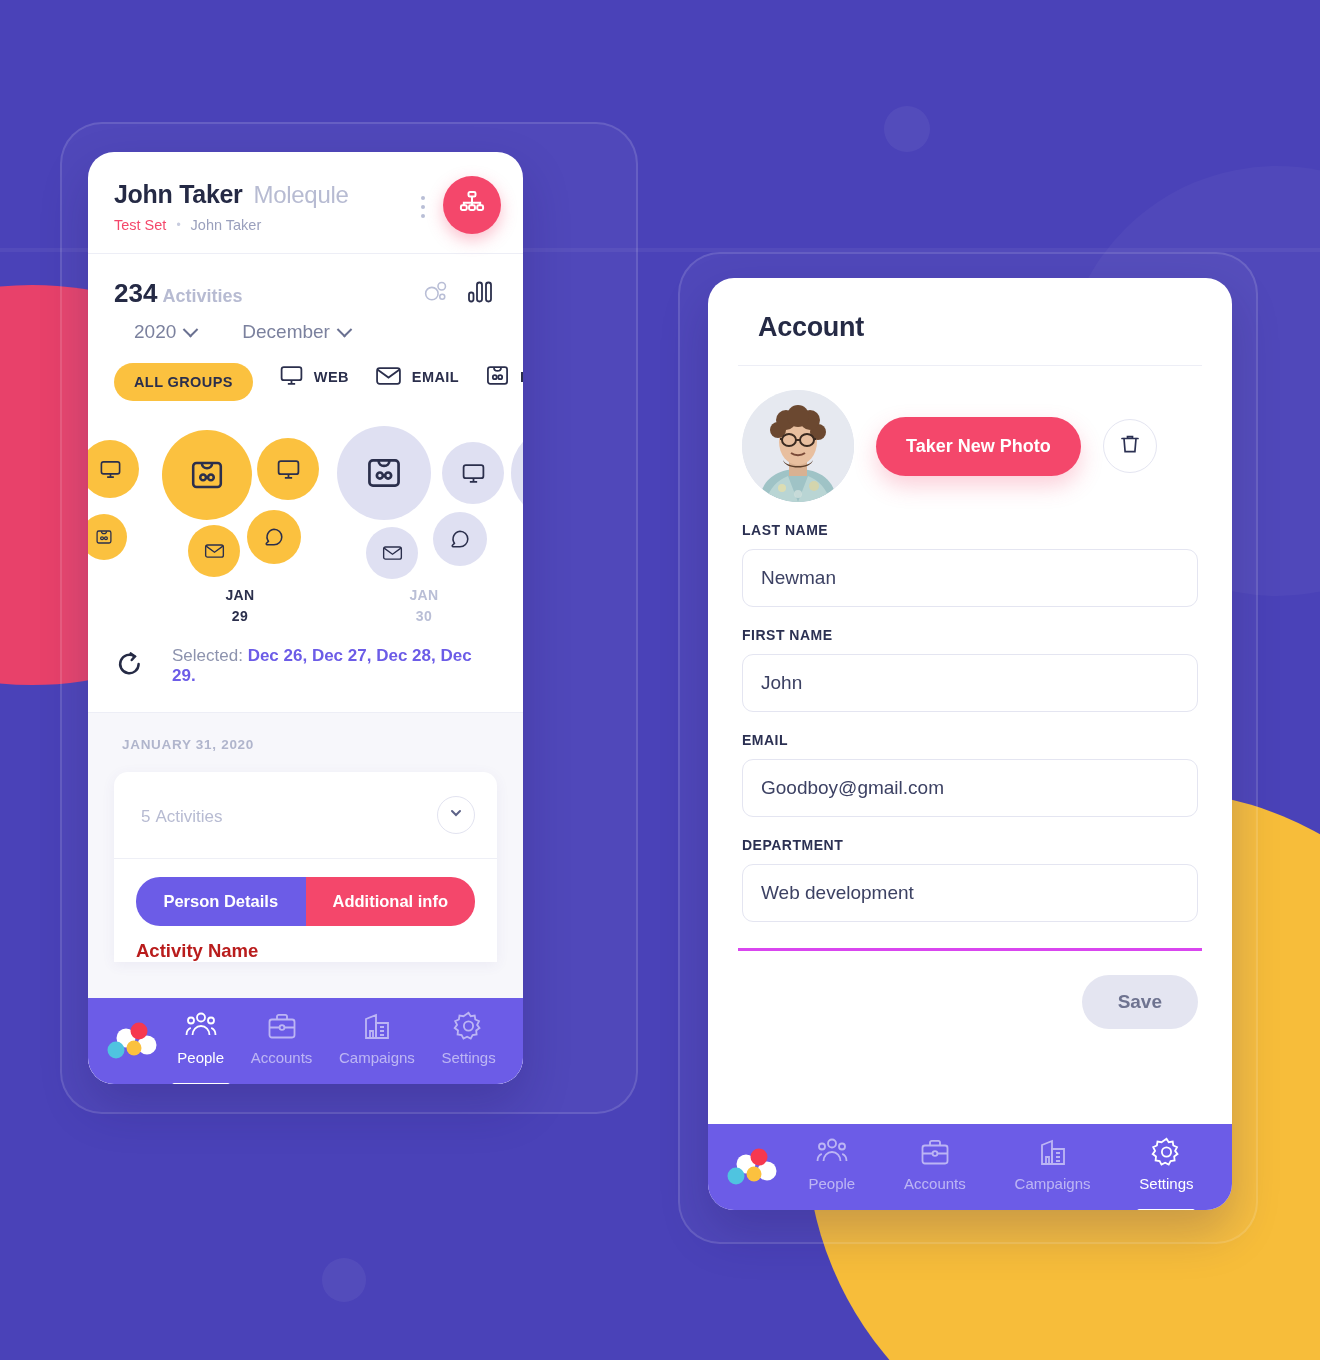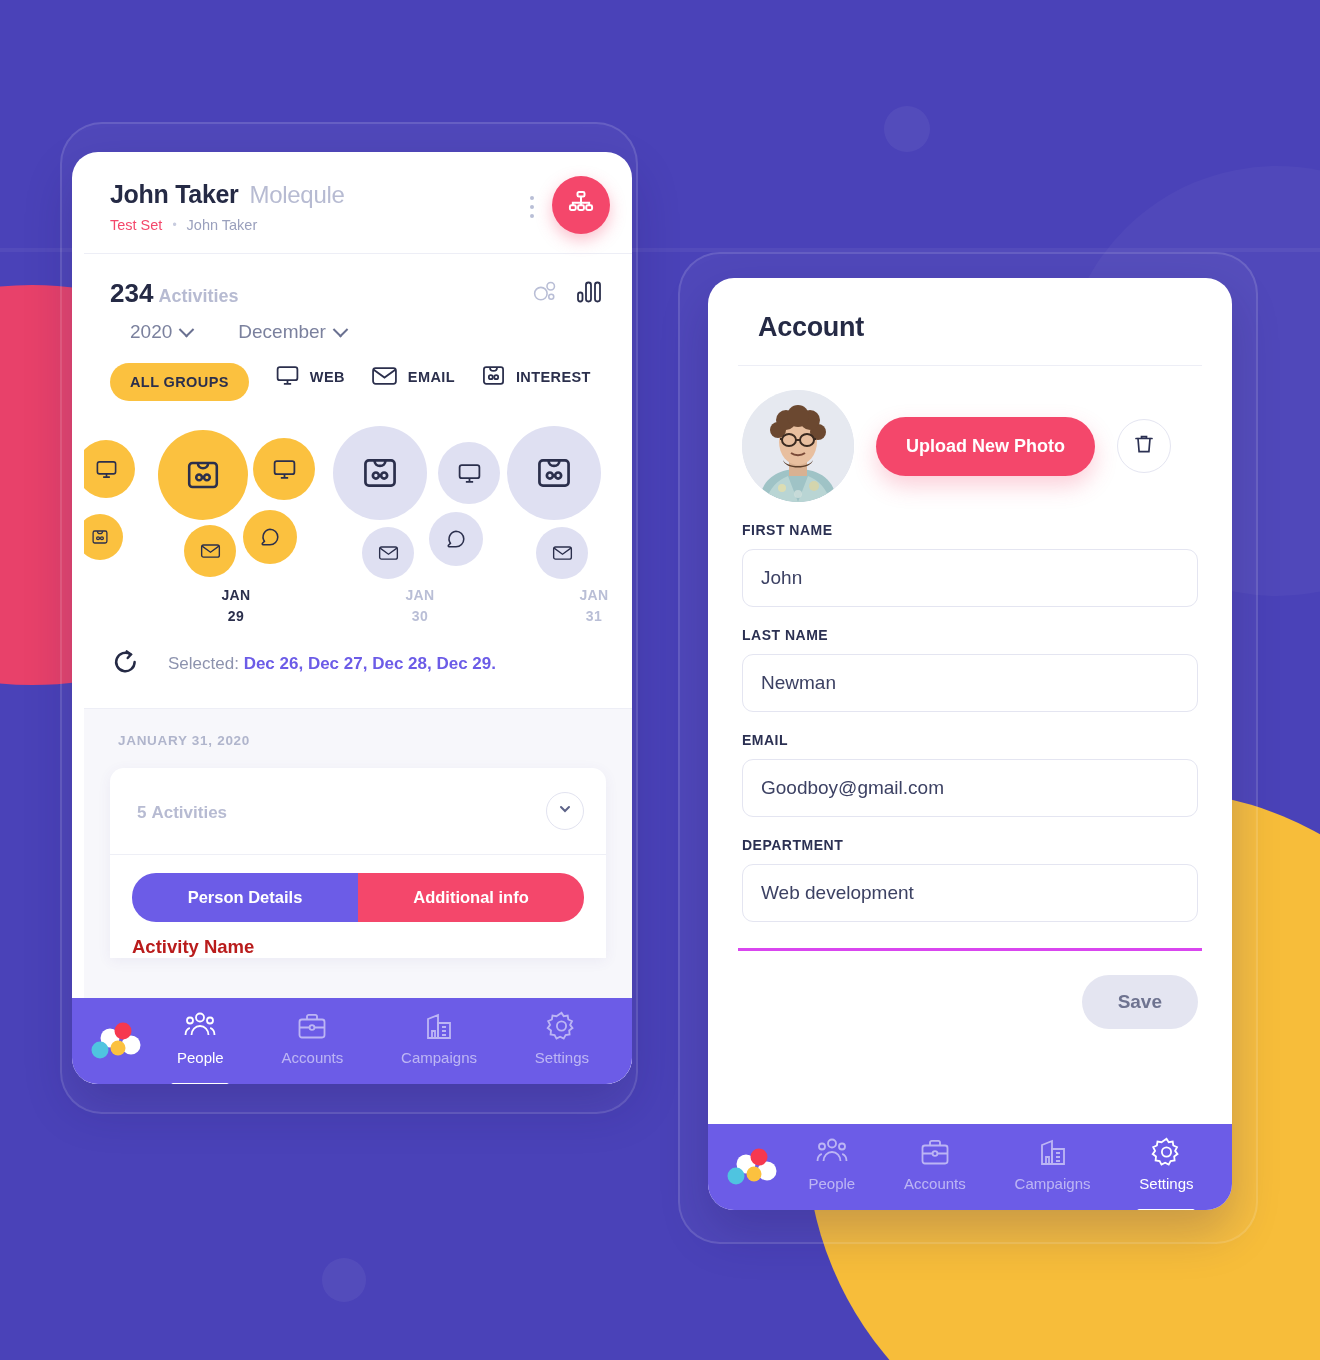--- a/index.html
+++ b/index.html
@@ -33,21 +33,21 @@
   #frame-left  { left: 60px;  top: 122px; width: 578px; height: 992px; }
   #frame-right { left: 678px; top: 252px; width: 580px; height: 992px; }
 
   .phone-screen {
     position: absolute;
     background: #ffffff;
     border-radius: 26px;
     overflow: hidden;
     box-shadow: 0 22px 48px rgba(30, 20, 90, 0.22);
   }
-  #screen-left  { left: 72px;  top: 152px; width: 560px; height: 932px; padding-left: 12px; }
+  #screen-left  { left: 88px;  top: 152px; width: 435px; height: 932px; }
   #screen-right { left: 708px; top: 278px; width: 524px; height: 932px; }
 
   
   .hdr {
     padding: 28px 26px 20px 26px;
     border-bottom: 1px solid #edeef6;
     position: relative;
   }
   .hdr-title { font-size: 25px; font-weight: bold; color: #252a45; letter-spacing: -0.3px; display: flex; align-items: baseline; gap: 11px; }
   .hdr-title .sub { color: #b7bbd2; font-weight: normal; font-size: 24px; }
@@ -91,21 +91,21 @@
   .selrow .txt { font-size: 17px; color: #8d93ae; }
   .selrow .txt b { color: #6c5ce7; font-weight: bold; }
 
   .listarea { background: #f7f7fb; padding: 24px 26px 0 26px; height: 100%; }
   .daylabel { font-size: 13.5px; font-weight: bold; letter-spacing: 0.7px; color: #b0b5cc; margin-left: 8px; }
   .card {
     margin-top: 20px; background: #fff; border-radius: 14px 14px 0 0;
     box-shadow: 0 3px 14px rgba(80,70,160,0.07);
   }
   .card-head { display: flex; align-items: center; justify-content: space-between; padding: 24px 22px; border-bottom: 1px solid #eeeff6; }
-  .card-head .n { font-size: 22px; font-weight: bold; color: #252a45; }
+  .card-head .n { font-size: 22px; font-weight: normal; color: #252a45; }
   .card-head .n span { font-size: 17px; color: #b7bbd2; margin-left: 5px; }
   .circ-btn { width: 38px; height: 38px; border-radius: 50%; border: 1.6px solid #e2e3f0; display:flex; align-items:center; justify-content:center; cursor: pointer; }
 
   .segment { display: flex; margin: 18px 22px 0 22px; border-radius: 24px; overflow: hidden; }
   .seg { flex: 1; text-align: center; padding: 15px 0; font-size: 16.5px; font-weight: bold; color: #fff; cursor: pointer; }
   .seg.a { background: #6c5ce7; }
   .seg.b { background: #f4476b; }
   .act-name { padding: 14px 22px 0 22px; font-size: 18.5px; font-weight: bold; color: #b91c1c; }
 
   
@@ -490,38 +490,38 @@
               <circle cx="68" cy="30" r="10" fill="#6b4830"></circle>
               <circle cx="56" cy="26" r="11" fill="#6b4830"></circle>
               <path d="M41 70c4 8 26 8 30 0-2 10-28 10-30 0z" fill="#5c3e2a"></path>
               <ellipse cx="47" cy="50" rx="7" ry="6" fill="none" stroke="#3a2a20" stroke-width="2"></ellipse>
               <ellipse cx="65" cy="50" rx="7" ry="6" fill="none" stroke="#3a2a20" stroke-width="2"></ellipse>
               <path d="M54 50h4M38 49h2M72 49h2" stroke="#3a2a20" stroke-width="2"></path>
               <path d="M49 63c4 3 10 3 14 0" stroke="#7a4a38" stroke-width="2" fill="none"></path>
             </g>
           </svg>
         </div>
-        <div class="upload-btn">Upload New Photo</div>
+        <div class="upload-btn">Taker New Photo</div>
         <div class="trash-btn">
           <span>
             <svg width="24" height="24" viewBox="0 0 24 24" fill="none" stroke="#2b3052" stroke-width="1.7" stroke-linecap="round">
               <path d="M4 6.5h16M9.5 6.5V4.6h5v1.9"></path>
               <path d="M6 6.5l1.1 13.1h9.8L18 6.5"></path>
             </svg>
           </span>
         </div>
       </div>
 
       <div class="field">
+        <div class="lab">LAST NAME</div>
+        <div class="inp">Newman</div>
+      </div>
+      <div class="field">
         <div class="lab">FIRST NAME</div>
         <div class="inp">John</div>
-      </div>
-      <div class="field">
-        <div class="lab">LAST NAME</div>
-        <div class="inp">Newman</div>
       </div>
       <div class="field">
         <div class="lab">EMAIL</div>
         <div class="inp">Goodboy@gmail.com</div>
       </div>
       <div class="field">
         <div class="lab">DEPARTMENT</div>
         <div class="inp">Web development</div>
       </div>
     </div>

